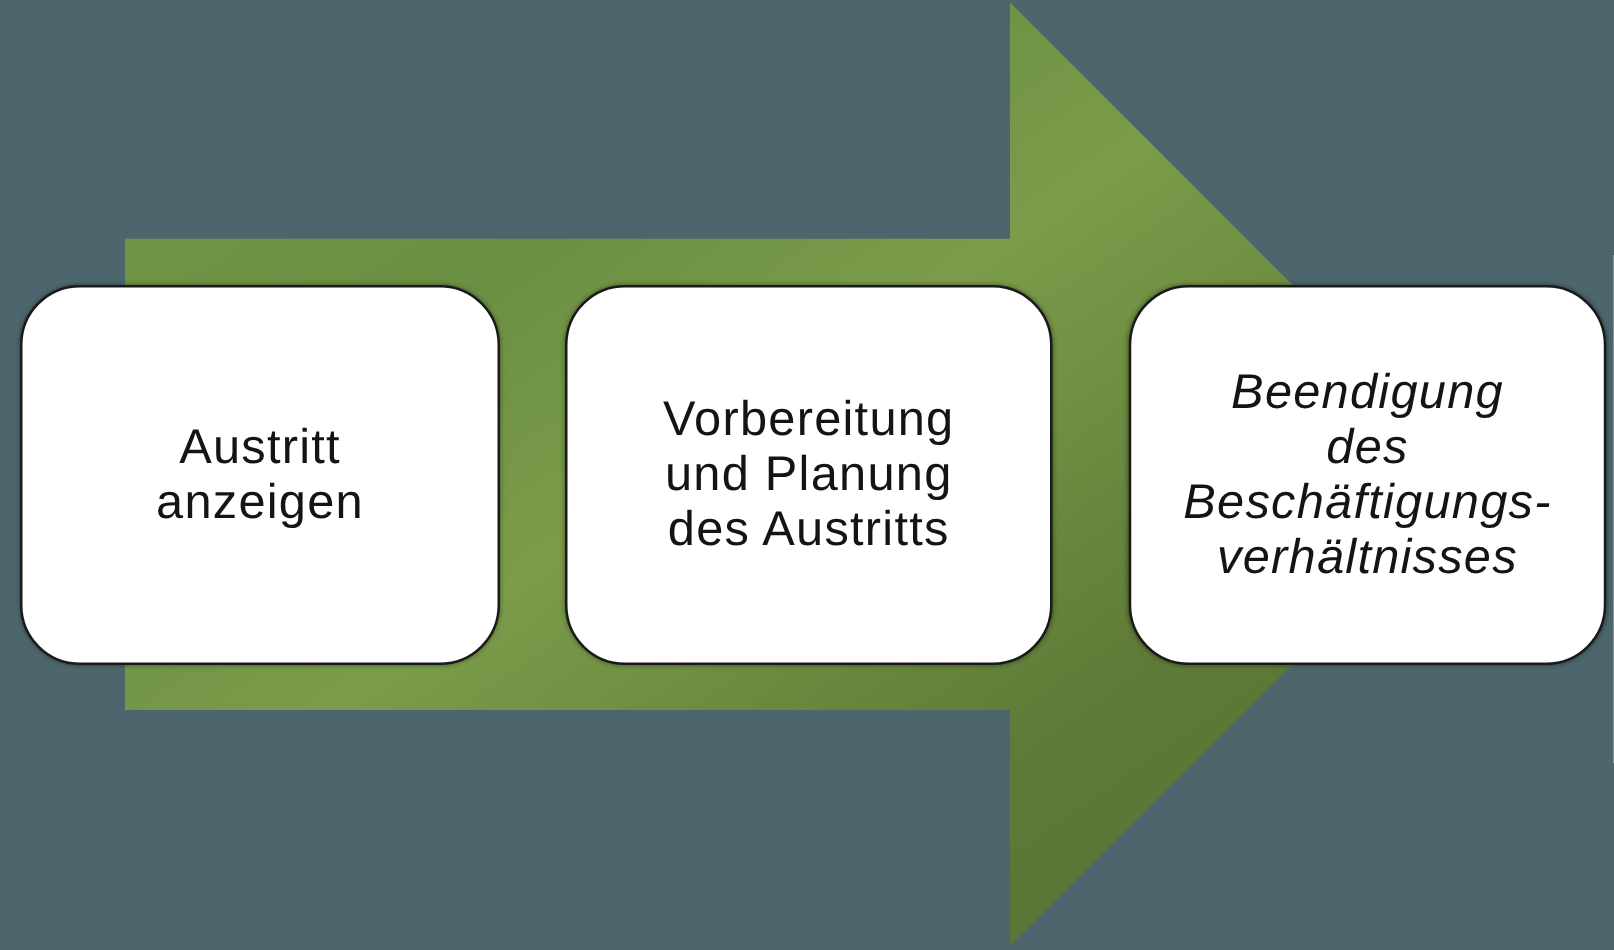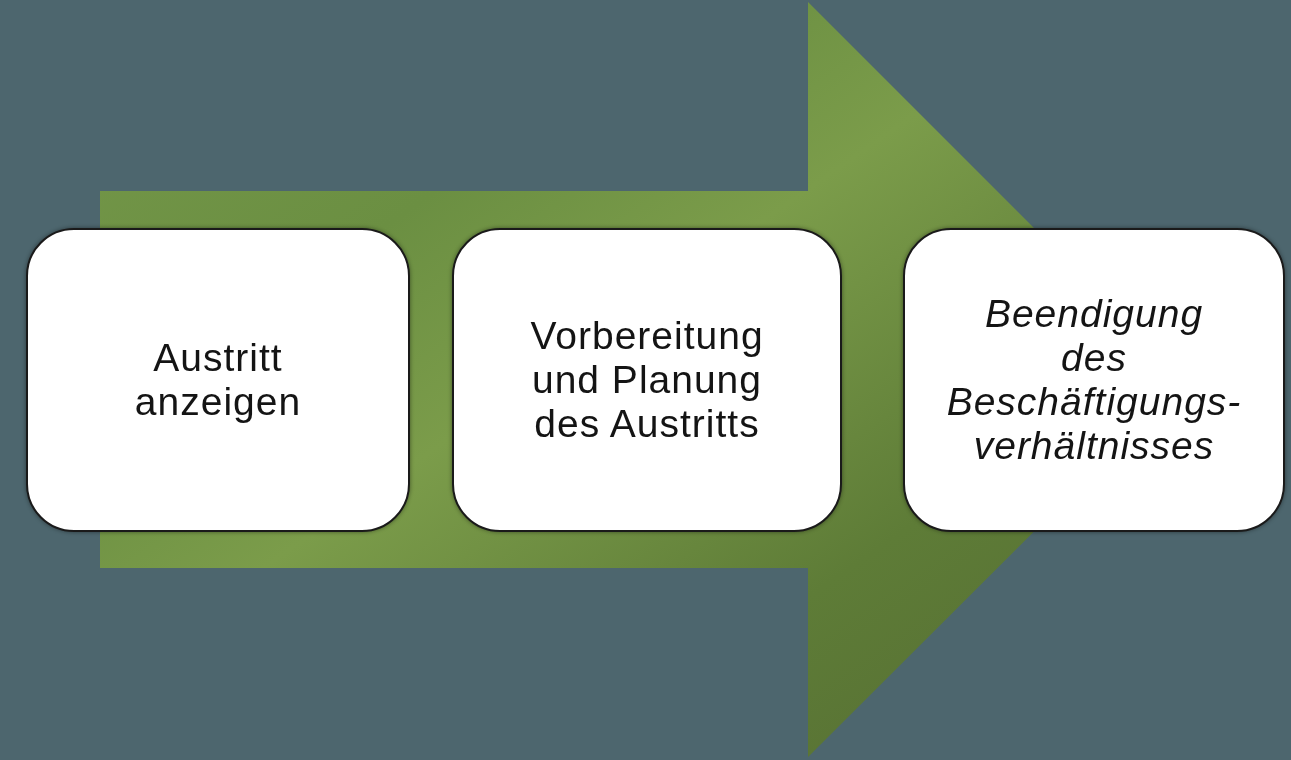--- a/index.html
+++ b/index.html
@@ -28,21 +28,21 @@
     background: #ffffff;
     border: 2.5px solid #1a1a1a;
     border-radius: 48px;
     box-shadow: 0 0 4px rgba(0,0,0,0.45);
     display: flex;
     align-items: center;
     justify-content: center;
     box-sizing: border-box;
     text-align: center;
   }
-  .step-box-1 { left: 26px;   width: 384px; }
+  .step-box-1 { left: 16px;   width: 384px; }
   .step-box-2 { left: 452px; width: 390px; }
   .step-box-3 { left: 903px; width: 382px; }
   .step-label {
     white-space: pre-line;
     font-size: 39px;
     line-height: 44px;
     letter-spacing: 1px;
     color: #141414;
     font-weight: 400;
   }

